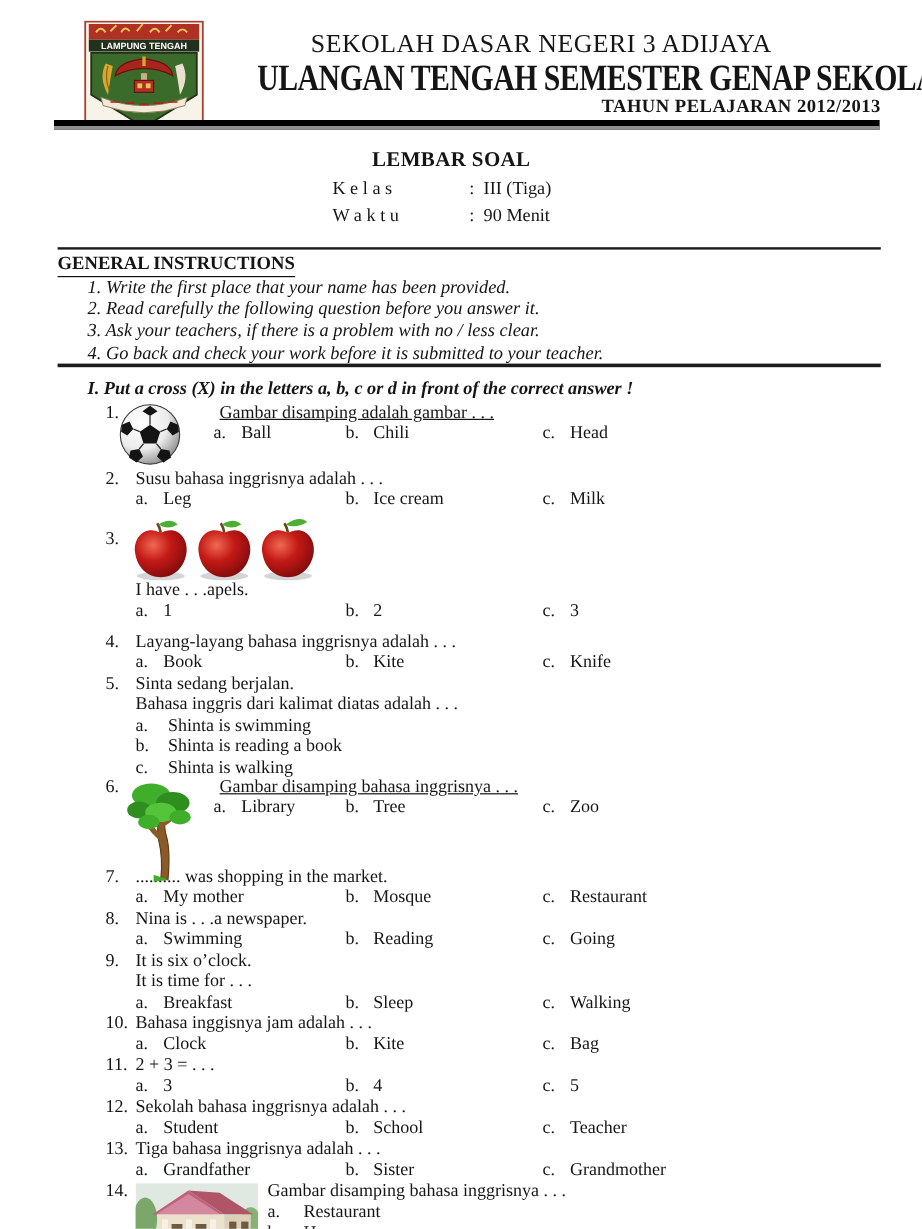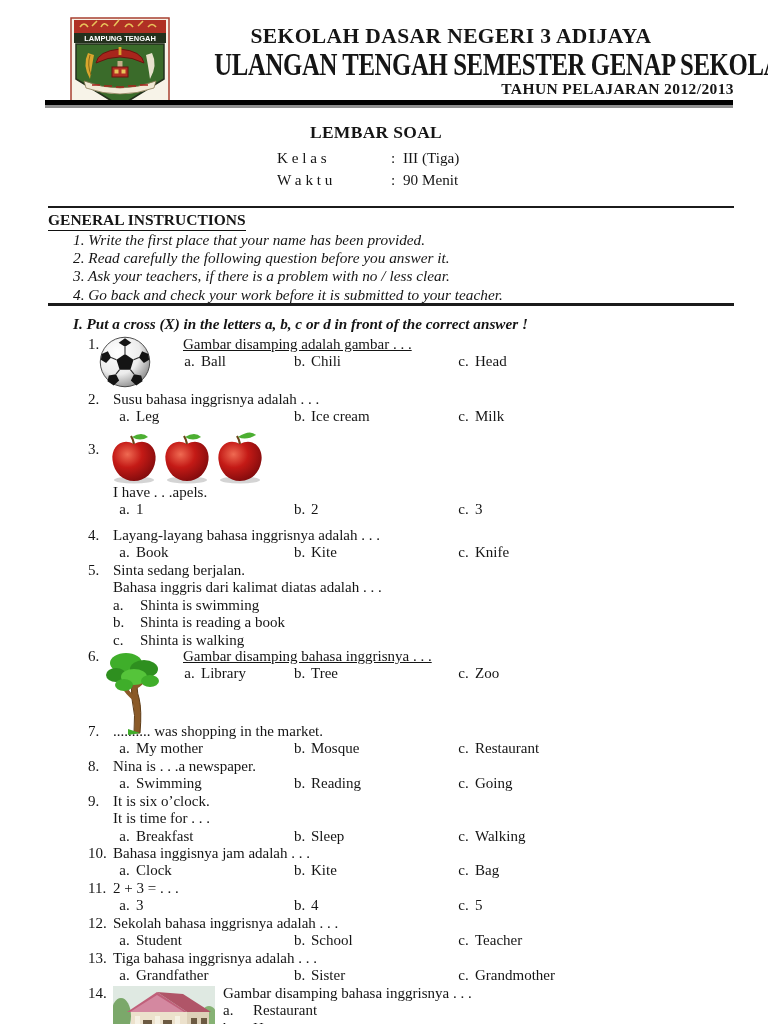--- a/index.html
+++ b/index.html
@@ -4,21 +4,21 @@
 <style>
   html,body{margin:0;padding:0;}
   body{
     width:768px;height:1024px;background:#ffffff;overflow:hidden;position:relative;
     font-family:"Liberation Serif","DejaVu Serif",serif;color:#151515;
     -webkit-font-smoothing:antialiased;
   }
   .abs{position:absolute;}
   
   #logo{left:70px;top:17px;width:100px;height:90px;}
-  #school-name{left:168px;top:24px;width:566px;text-align:center;font-size:21.5px;font-weight:bold;letter-spacing:.4px;white-space:nowrap;}
+  #school-name{left:168px;top:24px;width:566px;text-align:center;font-size:21.5px;font-weight:normal;letter-spacing:.4px;white-space:nowrap;}
   #exam-title{left:130px;top:47px;width:640px;text-align:center;white-space:nowrap;}
   #exam-title span{display:inline-block;font-size:31px;font-weight:bold;transform:scaleX(.80);transform-origin:center;letter-spacing:-.5px;}
   #year-line{left:168px;top:80px;width:566px;text-align:right;font-size:15.5px;font-weight:bold;letter-spacing:.4px;}
   #rule-double{left:45px;top:100px;width:688px;height:5px;background:#000;border-bottom:3px solid #8f8f8f;}
   
   #sheet-title{left:0;top:122px;width:752px;text-align:center;font-size:17.5px;font-weight:bold;letter-spacing:.3px;}
   #info{left:277px;top:149px;font-size:15.2px;}
   .info-row{height:21.5px;white-space:nowrap;}
   .info-label{display:inline-block;width:114px;}
   .info-colon{display:inline-block;width:10px;}
@@ -30,21 +30,21 @@
   #gi-items{left:73px;top:231px;font-size:15.3px;font-style:italic;line-height:18.2px;}
   #rule-2{left:48px;top:303px;width:686px;height:2.5px;background:#1b1b1b;}
   
   #sec-heading{left:73px;top:315px;font-size:15.2px;font-weight:bold;font-style:italic;}
   #questions{left:88px;top:336px;width:660px;font-size:15px;line-height:17.4px;}
   .q{position:relative;}
   .q-std{height:35px;}
   .qnum{position:absolute;left:0;top:0;}
   .qtext{padding-left:25px;white-space:nowrap;}
   .qtext.img-ind{padding-left:95px;text-decoration:underline;}
-  .opts{position:relative;height:17.4px;text-align:center;}
+  .opts{position:relative;height:17.4px;}
   .opt{position:absolute;top:0;white-space:nowrap;}
   .oA{left:25px;} .oB{left:200px;} .oC{left:364px;}
   .ind .oA{left:90px;}
   .olet{display:inline-block;width:23px;font-style:normal;}
   .stack{padding-left:25px;white-space:nowrap;}
   .stack .olet{width:27px;}
   #q1{height:55px;} #q2{height:41px;} #q3{height:95px;} #q5{height:86px;}
   #q6{height:75px;} #q9{height:52px;} #q14{height:60px;}
   #ball-img{position:absolute;left:10px;top:-1px;width:54px;height:54px;}
   #apples-img{margin-left:20px;width:160px;height:52px;}

